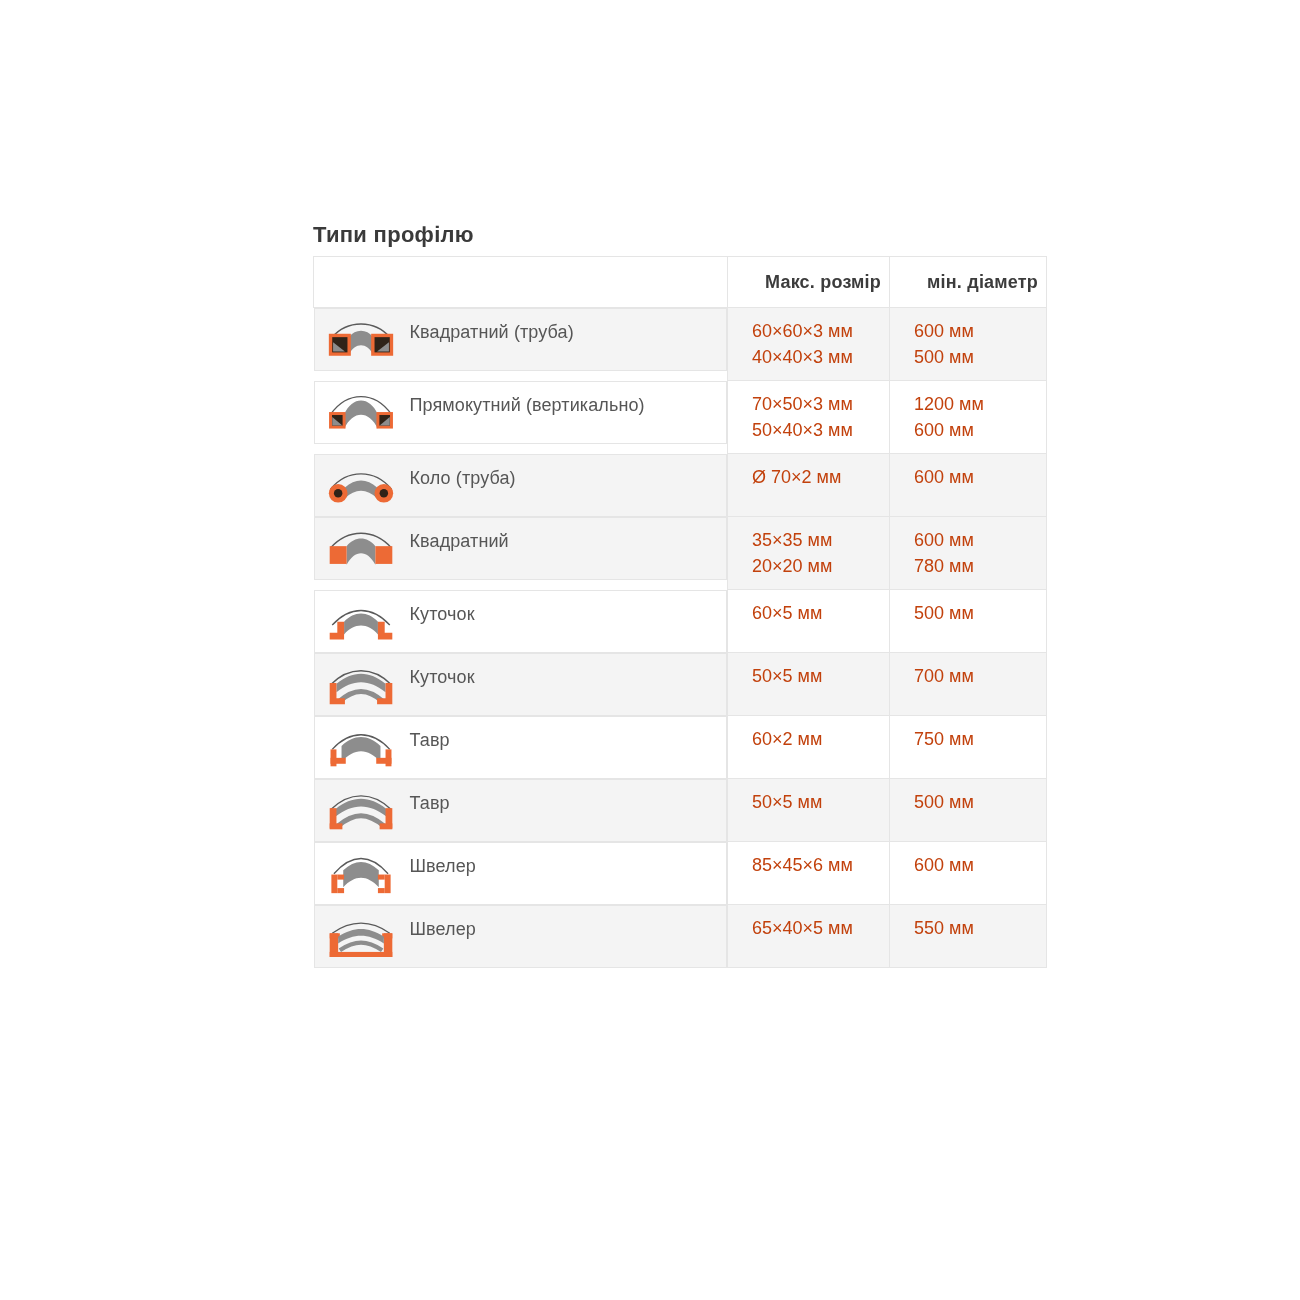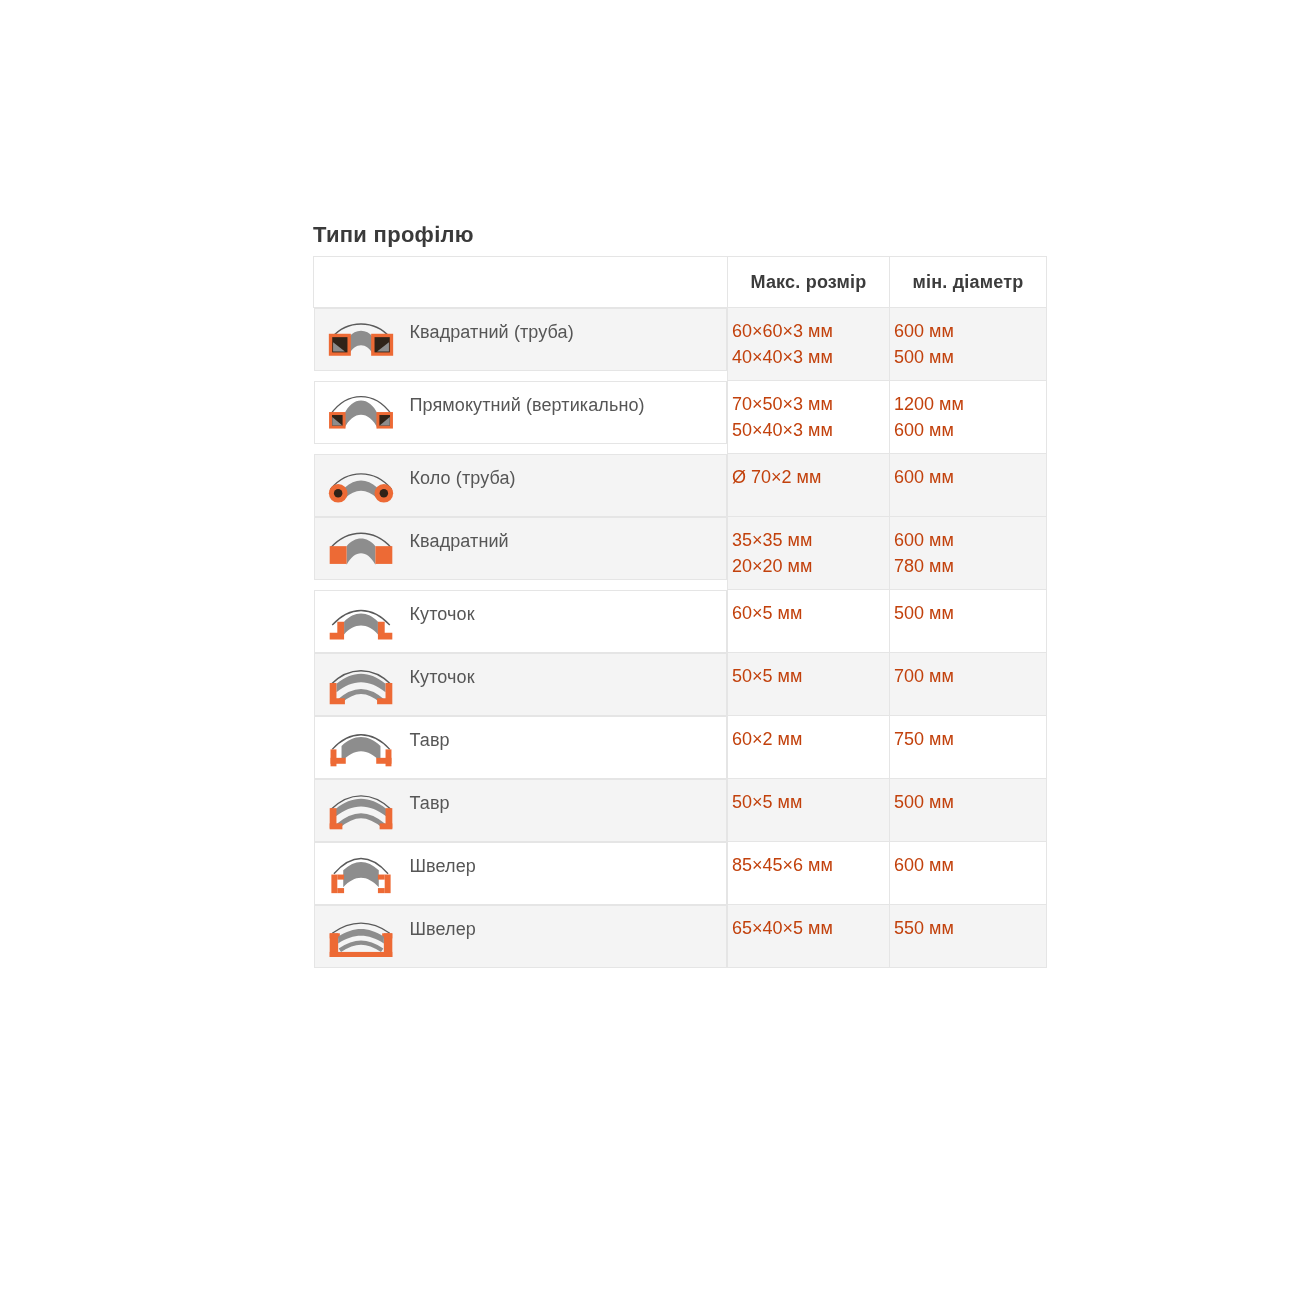--- a/index.html
+++ b/index.html
@@ -32,32 +32,32 @@
     background: #ffffff;
   }
   .profile-table th,
   .profile-table td {
     border: 1px solid #e5e5e5;
   }
   .profile-table th {
     font-size: 18px;
     font-weight: 700;
     color: #3c3c3c;
-    text-align: center;
+    text-align: right;
     padding: 12px 8px;
     line-height: 26px;
     background: #ffffff;
     letter-spacing: 0.2px;
   }
   .col-name { width: 397px; }
   .col-size { width: 145px; }
   .col-diam { width: 140px; }
   .profile-table td {
     vertical-align: top;
-    padding: 10px 4px;
+    padding: 10px 24px;
     line-height: 26px;
     font-size: 18px;
   }
   .profile-table tr.alt td {
     background: #f4f4f4;
   }
   .cell-name {
     display: flex;
     align-items: flex-start;
     gap: 10px;

